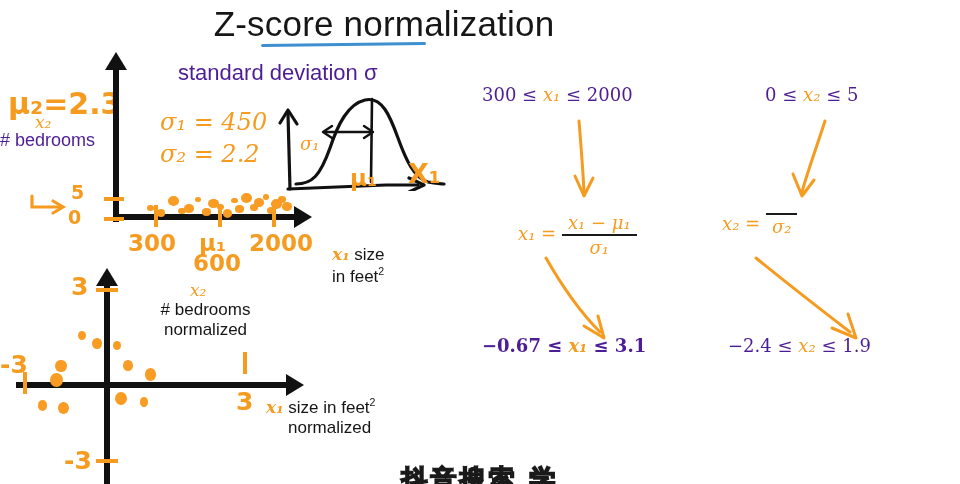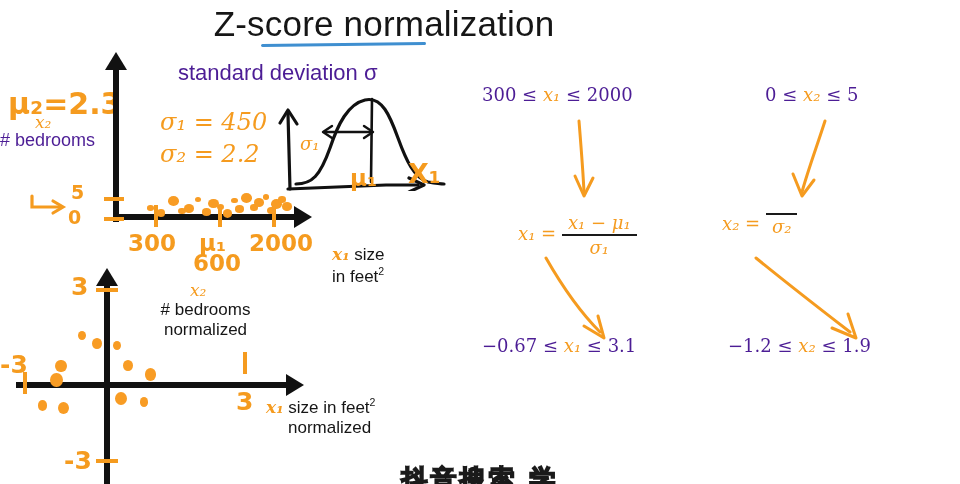--- a/index.html
+++ b/index.html
@@ -249,29 +249,29 @@
     <path d="M44,70 L64,82 L58,60"></path>
   </g>
 </svg>
 <svg class="abs" style="left:752px;top:256px;" width="130" height="96">
   <g fill="none" stroke="#f59b1f" stroke-width="3" stroke-linecap="round" stroke-linejoin="round">
     <path d="M4,2 C36,28 72,56 98,76"></path>
     <path d="M80,72 L104,82 L96,58"></path>
   </g>
 </svg>
 
-<div class="abs nosel eqrow" style="left:482px;top:335px;">
+<div class="abs nosel eqrow" style="left:482px;top:335px;font-weight:bold;">
   <span class="blk">−0.67</span>
   <span class="blk">≤</span>
   <span class="org it">x₁</span>
   <span class="blk">≤</span>
   <span class="blk">3.1</span>
 </div>
 
 <div class="abs nosel eqrow" style="left:728px;top:335px;">
-  <span class="blk">−1.2</span>
+  <span class="blk">−2.4</span>
   <span class="blk">≤</span>
   <span class="org it">x₂</span>
   <span class="blk">≤</span>
   <span class="blk">1.9</span>
 </div>
 
 <div class="abs nosel" id="bottom-cjk">抖音搜索  学</div>
 
 </body></html>

